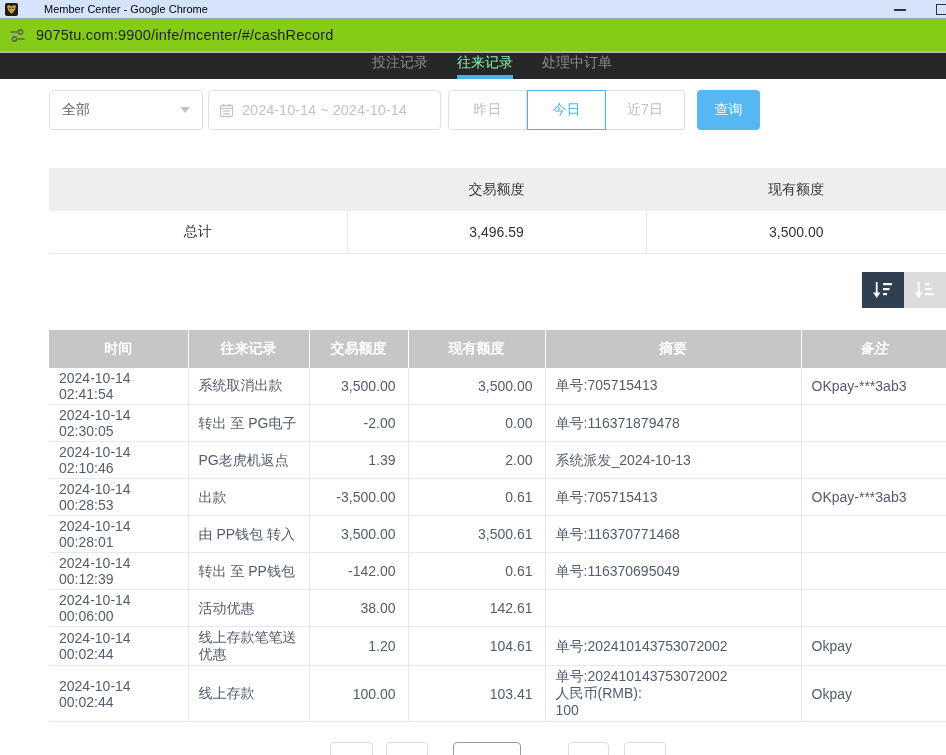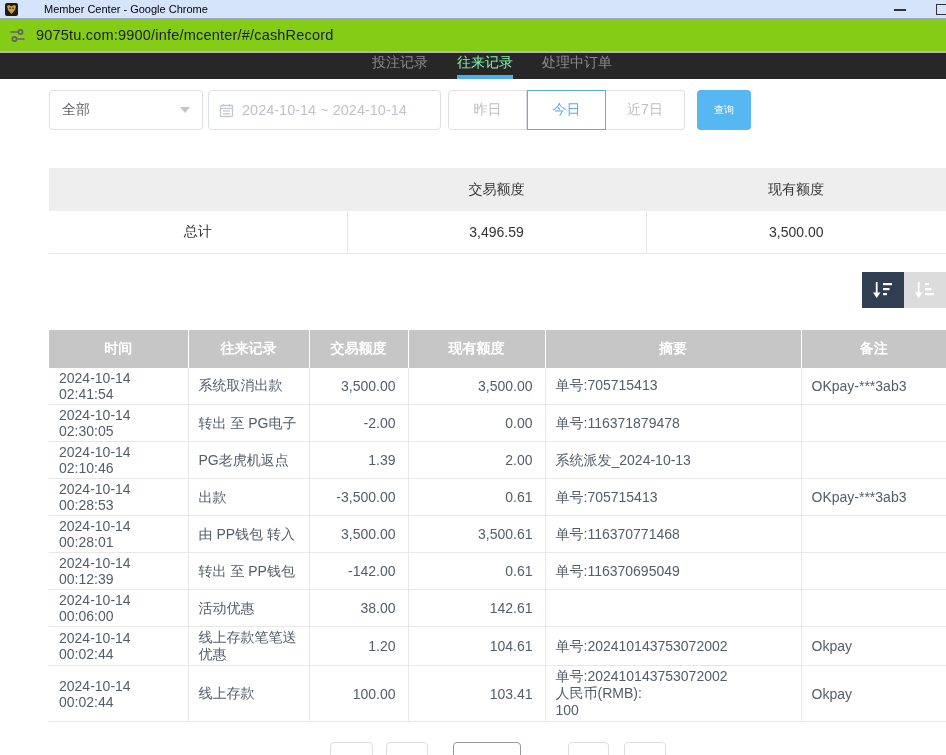--- a/index.html
+++ b/index.html
@@ -31,39 +31,39 @@
   .select-box { width:154px; height:40px; border:1px solid #dcdfe6; border-radius:4px; display:flex; align-items:center; padding:0 12px; margin-right:5px; cursor:pointer; }
   .select-box .val { font-size:14px; color:#606266; }
   .caret { margin-left:auto; width:0; height:0; border-left:5px solid transparent; border-right:5px solid transparent; border-top:6px solid #c0c4cc; }
   .date-box { width:233px; height:40px; border:1px solid #dcdfe6; border-radius:4px; display:flex; align-items:center; padding:12px 10px; margin-right:7px; cursor:pointer; }
   .date-box .val { font-size:14.5px; color:#bfc3cb; margin-left:8px; white-space:nowrap; }
   .btn-group { display:flex; margin-right:12px; }
   .range-btn { width:79px; height:40px; background:#fff; border:1px solid #dcdfe6; border-left-width:0; font-size:14px; color:#bfbfbf; display:flex; align-items:center; justify-content:center; cursor:pointer; }
   .range-btn:first-child { border-left-width:1px; border-radius:4px 0 0 4px; }
   .range-btn:last-child { border-radius:0 4px 4px 0; }
   .range-btn.active { border:1px solid #54b0ee; color:#54b0ee; z-index:1; }
-  .query-btn { width:54px; height:40px; background:#57b7f2; border:none; border-radius:4px; color:#fff; font-size:10px; cursor:pointer; }
+  .query-btn { width:63px; height:40px; background:#57b7f2; border:none; border-radius:4px; color:#fff; font-size:14px; cursor:pointer; }
 
   
   table { border-collapse:collapse; table-layout:fixed; }
   .summary-table { margin-top:38px; width:897px; }
   .summary-table th { height:43px; background:#eeeeee; font-size:14px; font-weight:400; color:#333; text-align:center; }
   .summary-table td { height:42px; font-size:14px; color:#333; text-align:center; border-bottom:1px solid #e7e7e7; }
   .summary-table td + td { border-left:1px solid #e7e7e7; }
 
   
   .sort-row { margin-top:18px; width:897px; display:flex; justify-content:flex-end; }
   .sort-btn { width:42px; height:36px; border:none; display:flex; align-items:center; justify-content:center; cursor:pointer; }
   .sort-btn.desc { background:#2f3e51; }
   .sort-btn.asc { background:#dcdcdc; }
 
   
   .main-table { margin-top:22px; width:897px; }
   .main-table th { height:38px; background:#c6c6c6; color:#fff; font-size:14px; font-weight:700; text-align:center; border-right:1px solid #fff; }
-  .main-table th:last-child { border-right:none; }
+  .main-table th:last-child { border-right:none;font-style:italic; }
   .main-table td { height:37px; font-size:14px; color:#545c6b; border-bottom:1px solid #e8e8e8; border-right:1px solid #e8e8e8; padding:2px 10px; vertical-align:middle; }
   .main-table td:last-child { border-right:none; }
   .cell-num { text-align:right; padding-right:12px !important; }
   .cell-summary { white-space:pre-line; line-height:17px; }
   .cell-type { line-height:17px; }
 
   
   .pagination { margin-top:20px; margin-left:281px; display:flex; align-items:flex-start; }
   .page-btn { height:30px; border:1px solid #ddd; border-radius:4px; background:#fff; }
   .pb1 { width:43px; margin-right:13px; }

